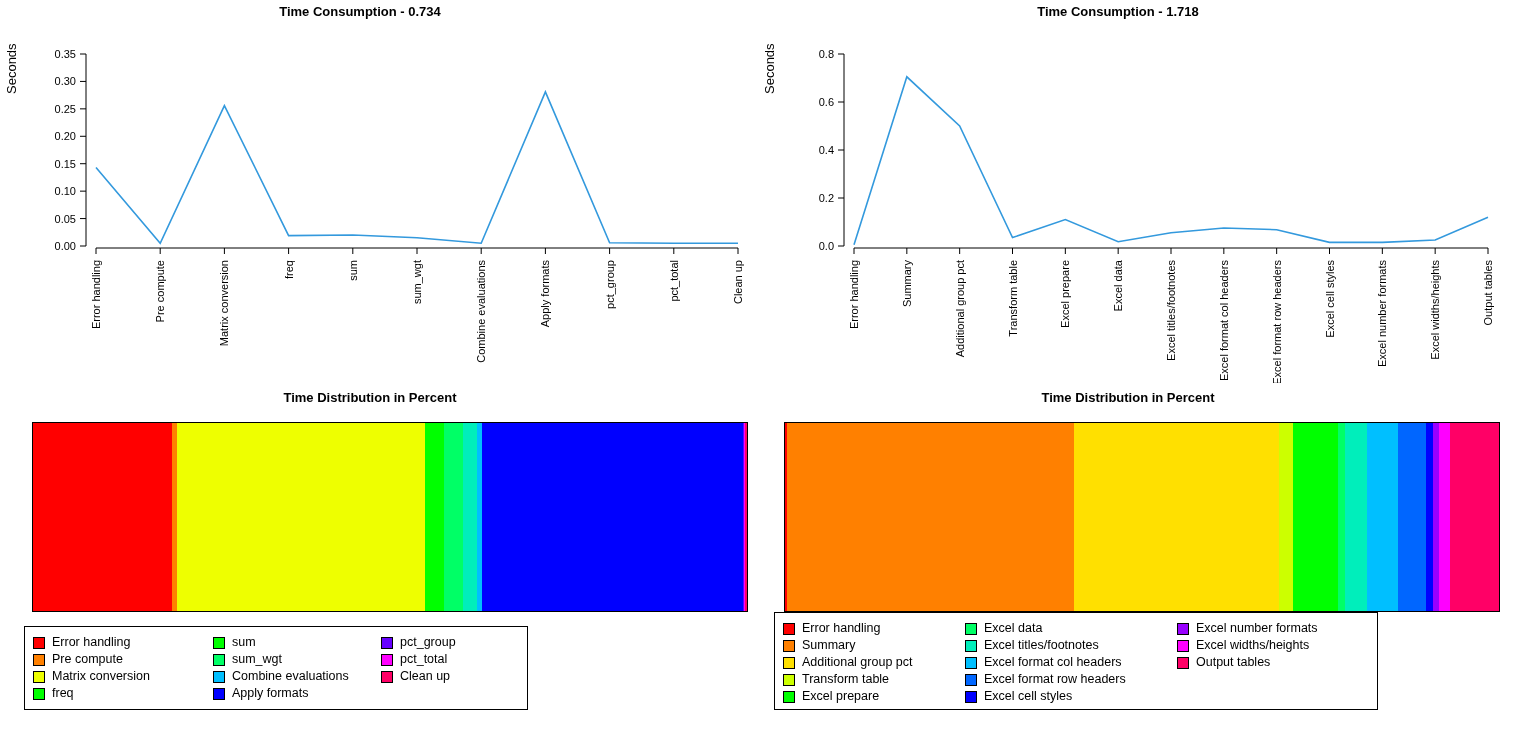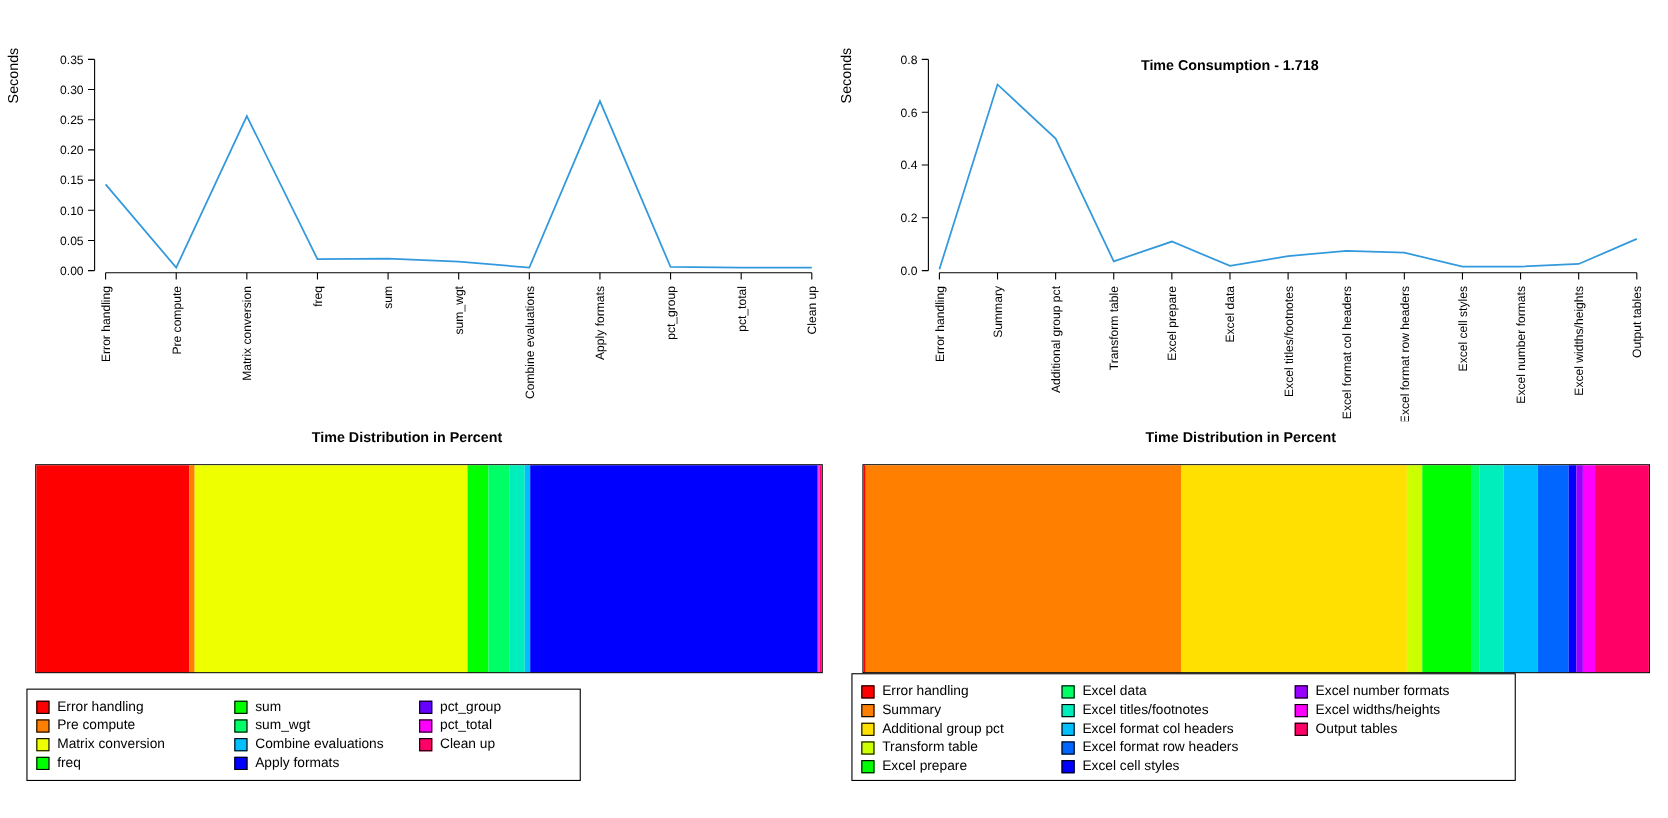--- a/index.html
+++ b/index.html
@@ -17,20 +17,21 @@
   .swatch{width:12px;height:12px;border:1px solid #000;margin-right:7px;flex:none;box-sizing:border-box;}
   .stack{position:absolute;border:1px solid #000;box-sizing:border-box;display:flex;}
   .seg{height:100%;}
 </style>
 </head>
 <body>
 
 <div class="page">
 
   <div class="panel" style="left:0;top:4px;width:758px;height:380px;">
+    <div class="chart-title" style="width:700px;margin-left:10px;">Time Consumption - 0.734</div>
     <div class="axis-label" style="position:absolute;left:4px;top:90px;transform:rotate(-90deg);transform-origin:left top;">Seconds</div>
     <svg id="svg-left-line" width="758" height="355" style="position:absolute;left:0;top:24px;">
         <line x1="86" y1="218" x2="86" y2="26.00000000000003" stroke="#000" stroke-width="1"></line>
         <line x1="80" y1="218" x2="86" y2="218" stroke="#000" stroke-width="1"></line>
         <text x="76" y="222" text-anchor="end" class="tick-text">0.00</text>
         <line x1="80" y1="190.57142857142856" x2="86" y2="190.57142857142856" stroke="#000" stroke-width="1"></line>
         <text x="76" y="194.57142857142856" text-anchor="end" class="tick-text">0.05</text>
         <line x1="80" y1="163.14285714285714" x2="86" y2="163.14285714285714" stroke="#000" stroke-width="1"></line>
         <text x="76" y="167.14285714285714" text-anchor="end" class="tick-text">0.10</text>
         <line x1="80" y1="135.71428571428572" x2="86" y2="135.71428571428572" stroke="#000" stroke-width="1"></line>
@@ -64,21 +65,21 @@
         <text x="0" y="0" class="cat-text" text-anchor="end" transform="translate(609.6,232) rotate(-90)" dy="4">pct_group</text>
         <line x1="673.8" y1="220" x2="673.8" y2="226" stroke="#000" stroke-width="1"></line>
         <text x="0" y="0" class="cat-text" text-anchor="end" transform="translate(673.8,232) rotate(-90)" dy="4">pct_total</text>
         <line x1="738" y1="220" x2="738" y2="226" stroke="#000" stroke-width="1"></line>
         <text x="0" y="0" class="cat-text" text-anchor="end" transform="translate(738,232) rotate(-90)" dy="4">Clean up</text>
         <polyline points="96,139.55428571428573 160.2,215.25714285714287 224.4,77.56571428571428 288.6,207.57714285714286 352.8,207.02857142857144 417,209.77142857142857 481.2,215.25714285714287 545.4,63.851428571428556 609.6,214.70857142857142 673.8,215.25714285714287 738,215.25714285714287" fill="none" stroke="#3399DD" stroke-width="1.6"></polyline>
       </svg>
   </div>
 
   <div class="panel" style="left:758px;top:4px;width:758px;height:380px;">
-    <div class="chart-title" style="width:700px;margin-left:10px;margin-top:48px;">Time Consumption - 1.718</div>
+    <div class="chart-title" style="width:700px;margin-left:10px;">Time Consumption - 1.718</div>
     <div class="axis-label" style="position:absolute;left:4px;top:90px;transform:rotate(-90deg);transform-origin:left top;">Seconds</div>
     <svg id="svg-right-line" width="758" height="355" style="position:absolute;left:0;top:24px;">
         <line x1="86" y1="218" x2="86" y2="25.99999999999997" stroke="#000" stroke-width="1"></line>
         <line x1="80" y1="218" x2="86" y2="218" stroke="#000" stroke-width="1"></line>
         <text x="76" y="222" text-anchor="end" class="tick-text">0.0</text>
         <line x1="80" y1="170" x2="86" y2="170" stroke="#000" stroke-width="1"></line>
         <text x="76" y="174" text-anchor="end" class="tick-text">0.2</text>
         <line x1="80" y1="121.99999999999999" x2="86" y2="121.99999999999999" stroke="#000" stroke-width="1"></line>
         <text x="76" y="125.99999999999999" text-anchor="end" class="tick-text">0.4</text>
         <line x1="80" y1="74.00000000000003" x2="86" y2="74.00000000000003" stroke="#000" stroke-width="1"></line>

